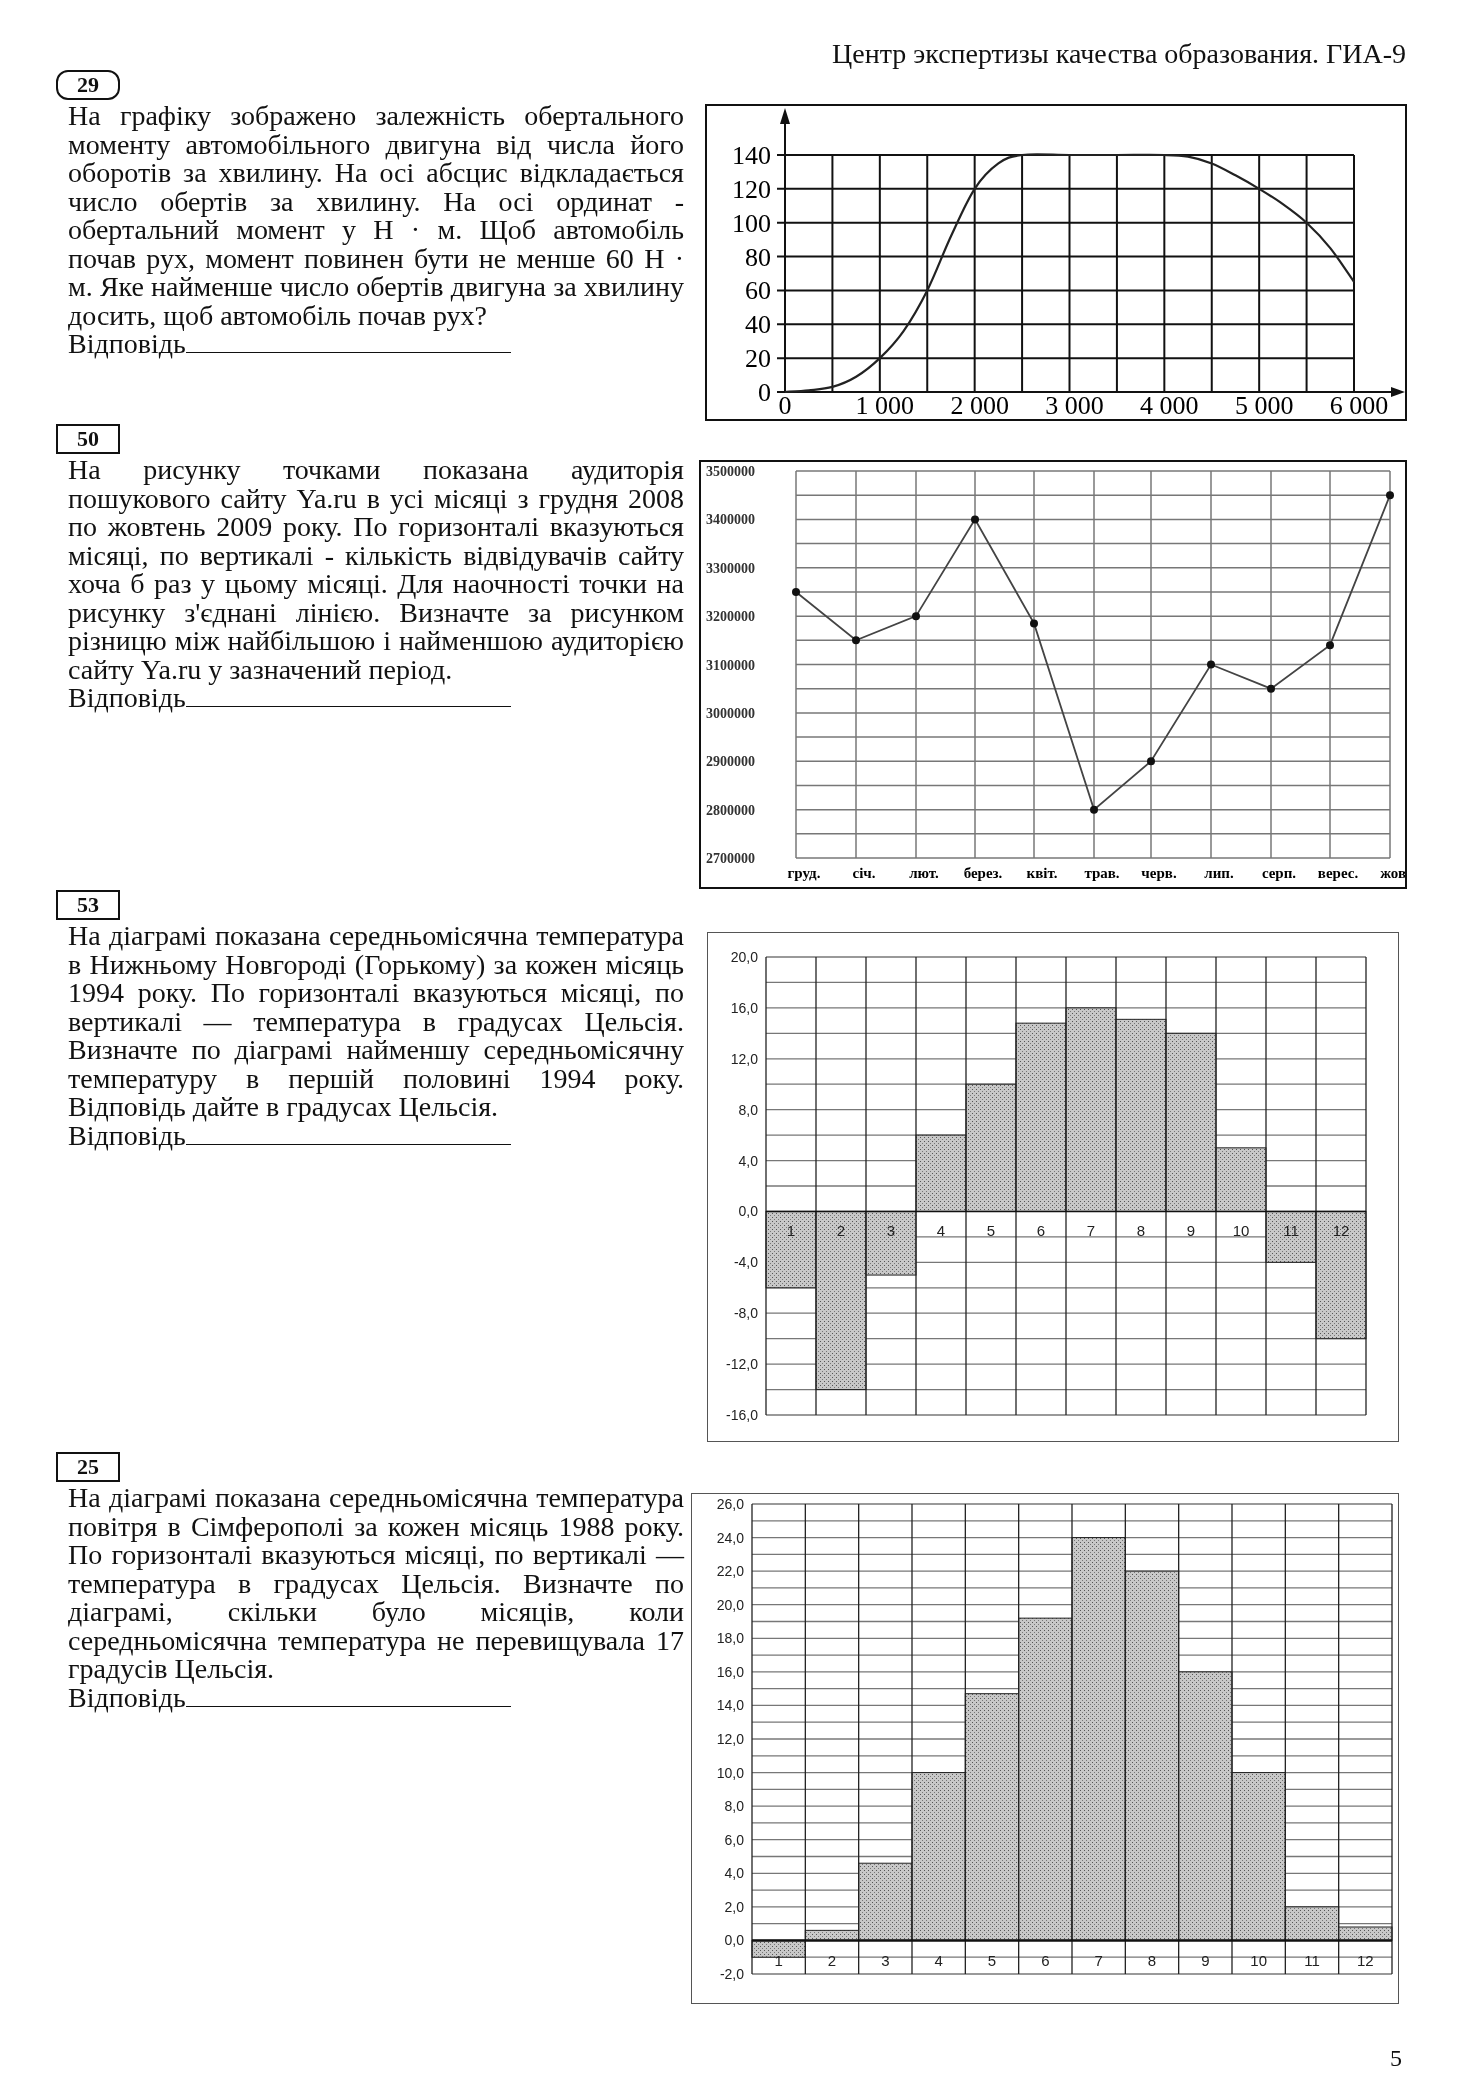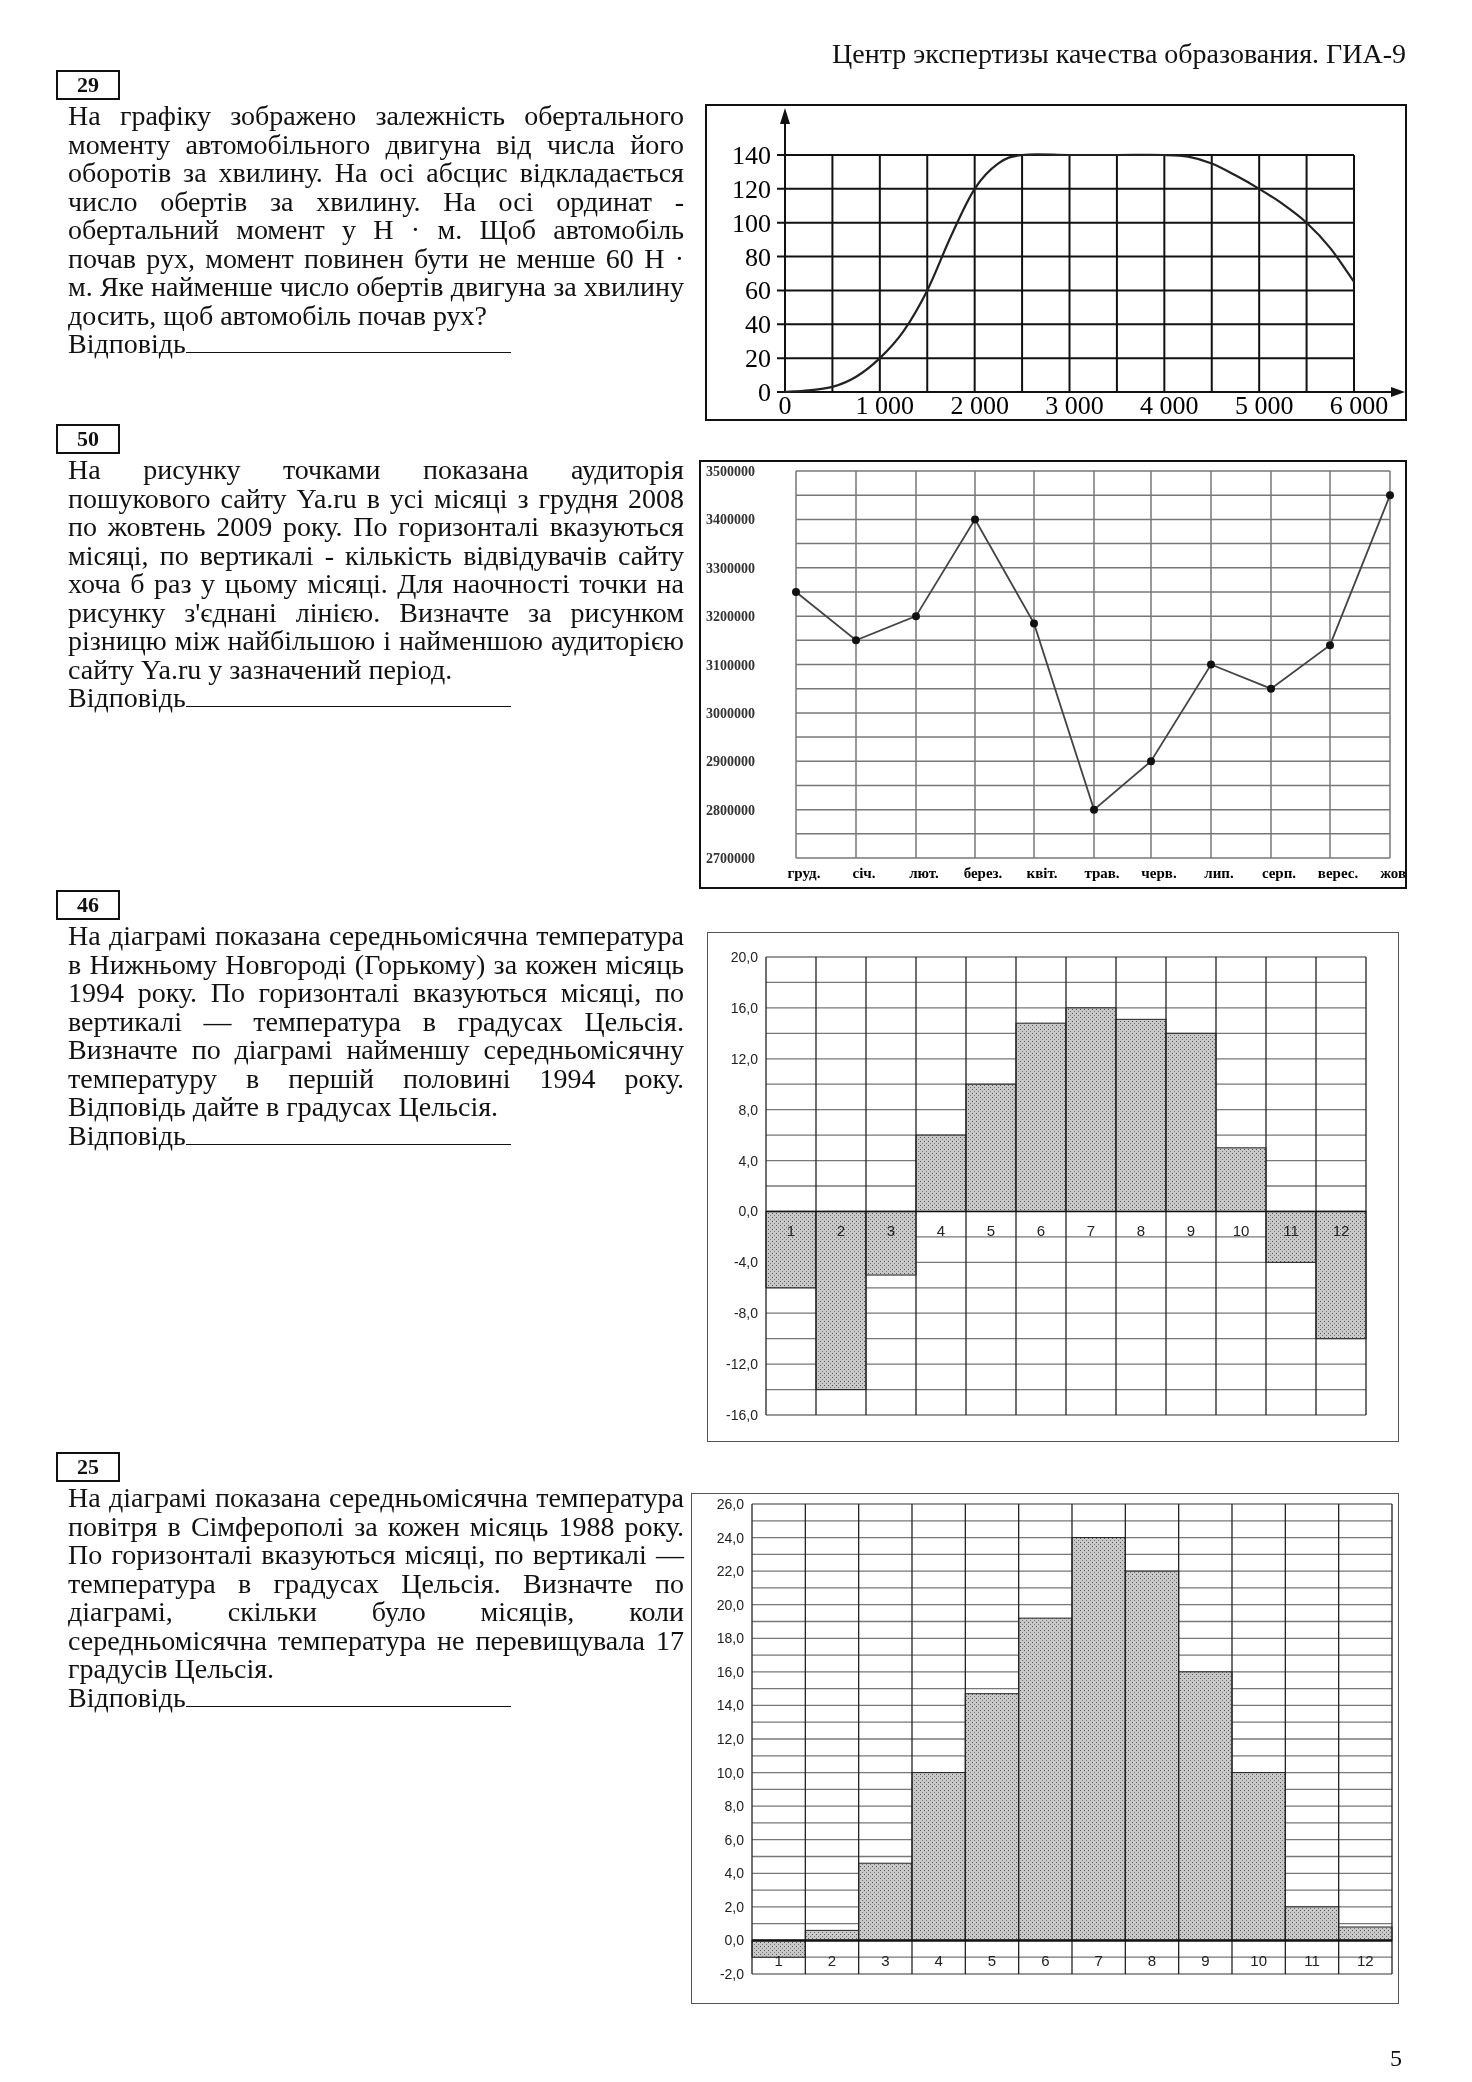--- a/index.html
+++ b/index.html
@@ -16,21 +16,21 @@
   .chart-box.thin { border: 1.5px solid #555; }
   svg text { font-family: "Liberation Sans", "DejaVu Sans", sans-serif; }
   svg text.serif { font-family: "Liberation Serif", "DejaVu Serif", serif; }
   .pagenum { position: absolute; right: 70px; bottom: 10px; font-size: 24px; }
 </style>
 </head>
 <body>
 
 <div class="header">Центр экспертизы качества образования. ГИА-9</div>
 
-<div class="qnum" style="top:70px;">29</div>
+<div class="qnum" style="top:70px;border-radius:12px;">29</div>
 <div class="qtext" style="top:102px;">
   <span>На графіку зображено залежність обертального моменту автомобільного двигуна від числа його оборотів за хвилину. На осі абсцис відкладається число обертів за хвилину. На осі ординат - обертальний момент у Н · м. Щоб автомобіль почав рух, момент повинен бути не менше 60 Н · м. Яке найменше число обертів двигуна за хвилину досить, щоб автомобіль почав рух?</span>
   <span class="answer"><span>Відповідь</span><span class="line"></span></span>
 </div>
 <div class="chart-box" style="left:705px; top:104px; width:698px; height:313px;">
   <svg id="chart0" width="698" height="313">
       <line x1="78" y1="49" x2="78" y2="286" stroke="#111" stroke-width="2"></line>
       <line x1="125.41666666666666" y1="49" x2="125.41666666666666" y2="286" stroke="#111" stroke-width="2"></line>
       <line x1="172.83333333333331" y1="49" x2="172.83333333333331" y2="286" stroke="#111" stroke-width="2"></line>
       <line x1="220.25" y1="49" x2="220.25" y2="286" stroke="#111" stroke-width="2"></line>
@@ -137,21 +137,21 @@
       <circle cx="333" cy="161.38125000000002" r="4" fill="#111"></circle>
       <circle cx="393" cy="347.625" r="4" fill="#111"></circle>
       <circle cx="450" cy="299.25" r="4" fill="#111"></circle>
       <circle cx="510" cy="202.5" r="4" fill="#111"></circle>
       <circle cx="570" cy="226.6875" r="4" fill="#111"></circle>
       <circle cx="629" cy="183.14999999999998" r="4" fill="#111"></circle>
       <circle cx="689" cy="33.1875" r="4" fill="#111"></circle>
     </svg>
 </div>
 
-<div class="qnum" style="top:890px;">46</div>
+<div class="qnum" style="top:890px;">53</div>
 <div class="qtext" style="top:922px;">
   <span>На діаграмі показана середньомісячна температура в Нижньому Новгороді (Горькому) за кожен місяць 1994 року. По горизонталі вказуються місяці, по вертикалі — температура в градусах Цельсія. Визначте по діаграмі найменшу середньомісячну температуру в першій половині 1994 року. Відповідь дайте в градусах Цельсія.</span>
   <span class="answer"><span>Відповідь</span><span class="line"></span></span>
 </div>
 <div class="chart-box thin" style="left:707px; top:932px; width:690px; height:508px;">
   <svg id="chart2" width="690" height="508">
       <line x1="58" y1="482" x2="658" y2="482" stroke="#777" stroke-width="1.3"></line>
       <line x1="58" y1="456.55555555555554" x2="658" y2="456.55555555555554" stroke="#777" stroke-width="1.3"></line>
       <line x1="58" y1="431.1111111111111" x2="658" y2="431.1111111111111" stroke="#777" stroke-width="1.3"></line>
       <line x1="58" y1="405.6666666666667" x2="658" y2="405.6666666666667" stroke="#777" stroke-width="1.3"></line>

